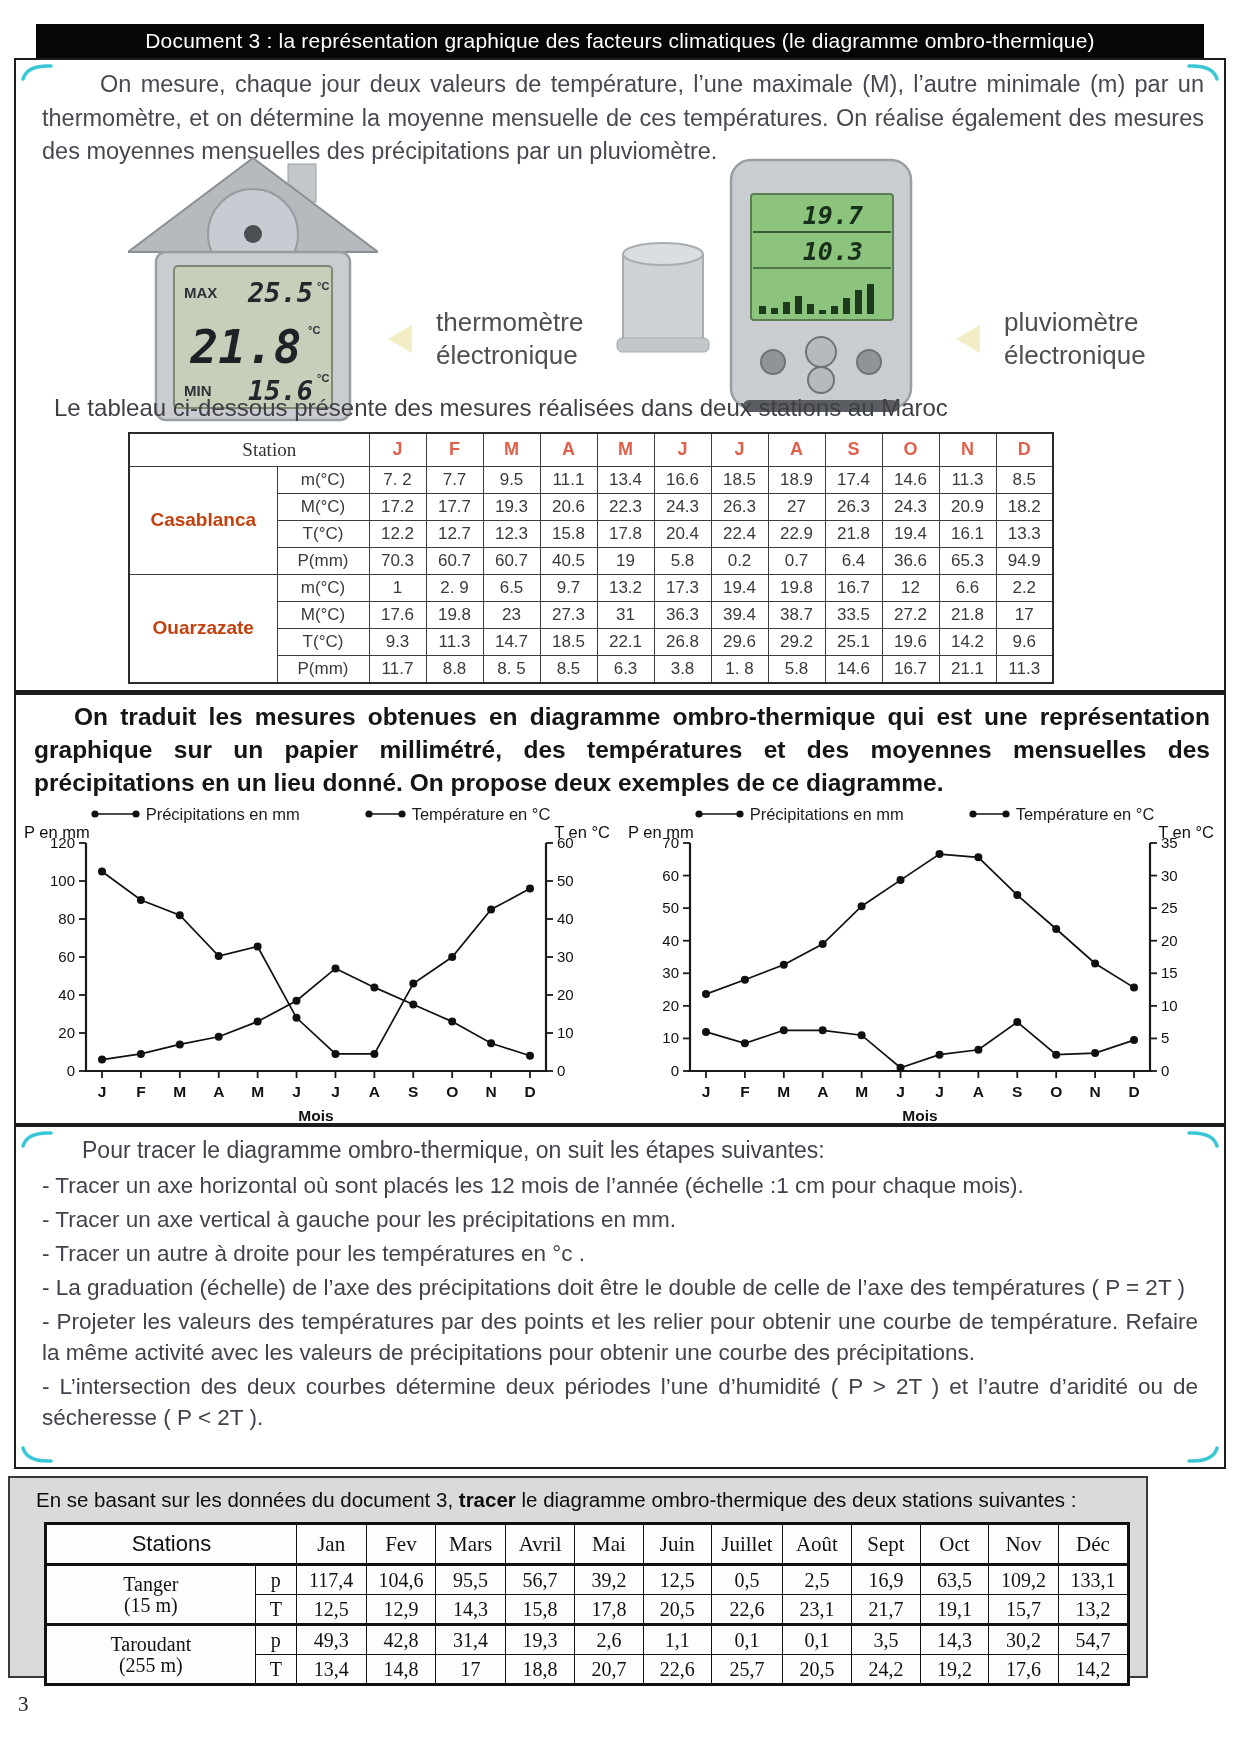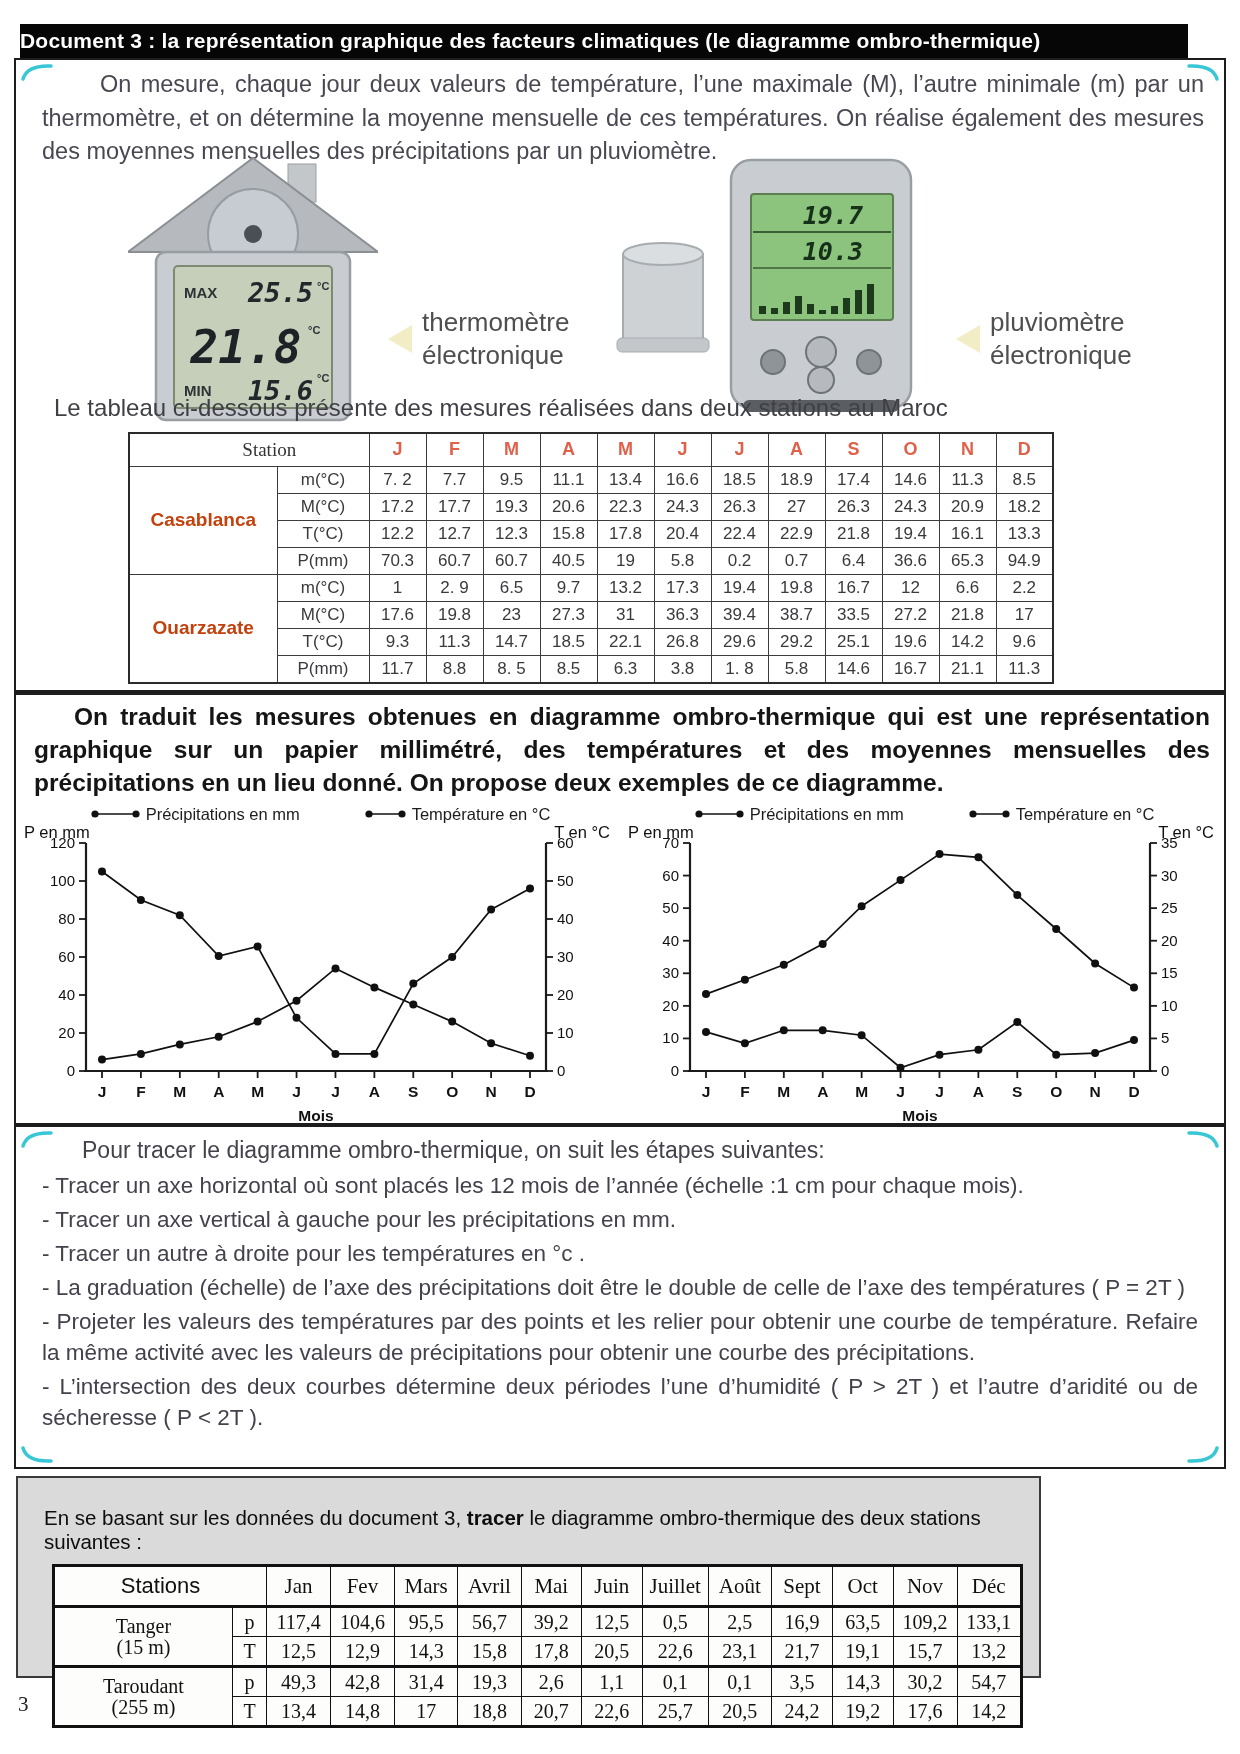--- a/index.html
+++ b/index.html
@@ -1,39 +1,39 @@
 <!DOCTYPE html>
 <html><head>
 <meta charset="utf-8">
 <style>
   html,body{margin:0;padding:0;background:#ffffff;}
   .page{position:relative;width:1240px;height:1754px;background:#fff;font-family:"Liberation Sans",sans-serif;overflow:hidden;}
 
   
-  .title-bar{position:absolute;left:20px;top:24px;width:1168px;height:34px;background:#060606;color:#fff;
-    display:flex;align-items:center;font-weight:bold;font-size:21px;letter-spacing:.2px;}
+  .title-bar{position:absolute;left:36px;top:24px;width:1168px;height:34px;background:#060606;color:#fff;
+    display:flex;align-items:center;justify-content:center;font-weight:normal;font-size:21px;letter-spacing:.2px;}
 
   
   .box{position:absolute;left:14px;width:1212px;background:#fff;border:2px solid #1d1d1d;box-sizing:border-box;}
   .box1{top:58px;height:634px;}
   .box2{top:692px;height:433px;border-top-width:3px;}
   .box3{top:1125px;height:344px;padding:10px 26px;box-sizing:border-box;}
 
   .corner{position:absolute;}
   .corner path{stroke:#39c7d6;stroke-width:3.5;fill:none;stroke-linecap:round;}
   .c-tl{left:4px;top:2px;}  .c-tr{right:4px;top:2px;}
   .c-bl{left:4px;bottom:2px;transform:scaleY(-1);} .c-br{right:4px;bottom:2px;transform:scaleY(-1);}
 
   .intro{position:absolute;top:8px;left:26px;right:20px;margin:0;font-size:23.5px;line-height:1.43;
     color:#4b4752;text-align:justify;text-indent:58px;}
 
   .devices{position:absolute;top:96px;left:0;width:100%;height:300px;}
   .therm-svg{position:absolute;left:112px;top:0;}
   .pluvio-svg{position:absolute;left:585px;top:0;}
-  .device-label{position:absolute;display:flex;align-items:center;gap:10px;color:#4f4f52;font-size:26px;line-height:1.25;justify-content:flex-end;}
+  .device-label{position:absolute;display:flex;align-items:center;gap:24px;color:#4f4f52;font-size:26px;line-height:1.25;justify-content:flex-end;}
   .lbl-therm{left:372px;top:150px;}
   .lbl-pluvio{left:940px;top:150px;}
   .label-arrow{width:0;height:0;border-top:14px solid transparent;border-bottom:14px solid transparent;border-right:24px solid #f3edc6;}
 
   .lcd-label{font:bold 15px "Liberation Sans",sans-serif;fill:#2e3236;}
   .lcd-num{font:bold italic 27px "DejaVu Sans Mono",monospace;fill:#23262a;}
   .lcd-big{font:bold italic 46px "DejaVu Sans Mono",monospace;fill:#1e2125;}
   .lcd-unit{font:bold 11px "Liberation Sans",sans-serif;fill:#2e3236;}
   .plcd-num{font:bold italic 25px "DejaVu Sans Mono",monospace;fill:#16301a;}
 
@@ -61,22 +61,22 @@
   .tl{font:15px "Liberation Sans",sans-serif;fill:#111;}
   .ml{font:bold 15.5px "Liberation Sans",sans-serif;fill:#111;}
   .ax-h{font:16.5px "Liberation Sans",sans-serif;fill:#111;}
   .ln{fill:none;stroke:#101010;stroke-width:1.7;} .dt{fill:#101010;}
 
   
   .steps-heading{margin:0 0 6px 0;font-size:23px;color:#45414c;text-indent:40px;}
   .step{margin:3px 0;font-size:22.5px;line-height:1.38;color:#45414c;text-align:justify;}
 
   
-  .gray-box{position:absolute;left:16px;top:1476px;width:1025px;height:202px;background:#dadada;
-    border:2px solid #3a3a3a;box-sizing:border-box;padding:24px 16px;}
+  .gray-box{position:absolute;left:8px;top:1476px;width:1140px;height:202px;background:#dadada;
+    border:2px solid #3a3a3a;box-sizing:border-box;padding:6px 16px;}
   .exercise-instruction{margin:4px 0 10px 10px;font-size:20.5px;color:#0d0d0d;font-family:"Liberation Sans",sans-serif;}
   .stations{border-collapse:collapse;table-layout:fixed;margin-left:18px;background:#fdfdfb;
     font-family:"Liberation Serif",serif;font-size:20px;color:#111;border:3px solid #111;}
   .stations th,.stations td{border:1.5px solid #111;text-align:center;padding:0;height:28px;line-height:1.05;}
   .stations th{font-size:21px;font-weight:normal;height:38px;border-bottom:3px solid #111;}
   .stations .stations-h{font-family:"Liberation Sans",sans-serif;font-size:22px;font-weight:normal;}
   .stations .grp td{border-top:3px solid #111;}
   .stations .st-name{font-size:20px;}
   .page-number{position:absolute;left:18px;top:1692px;font-family:"Liberation Serif",serif;font-size:21px;color:#222;}
 </style>

